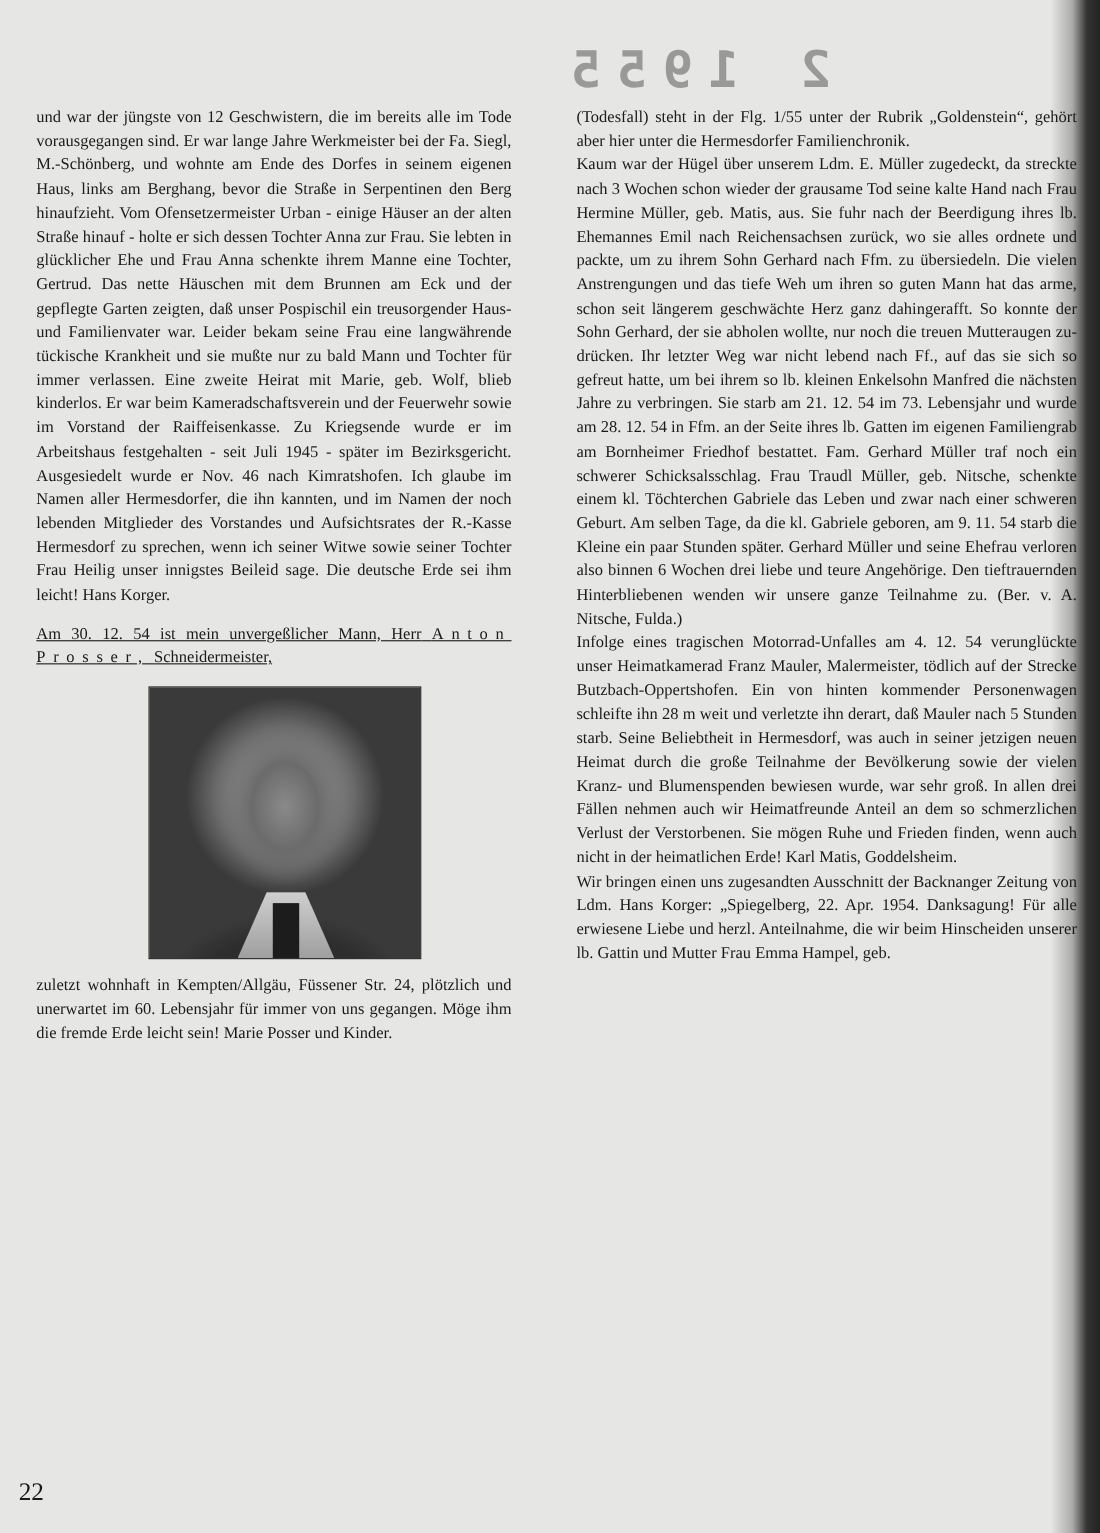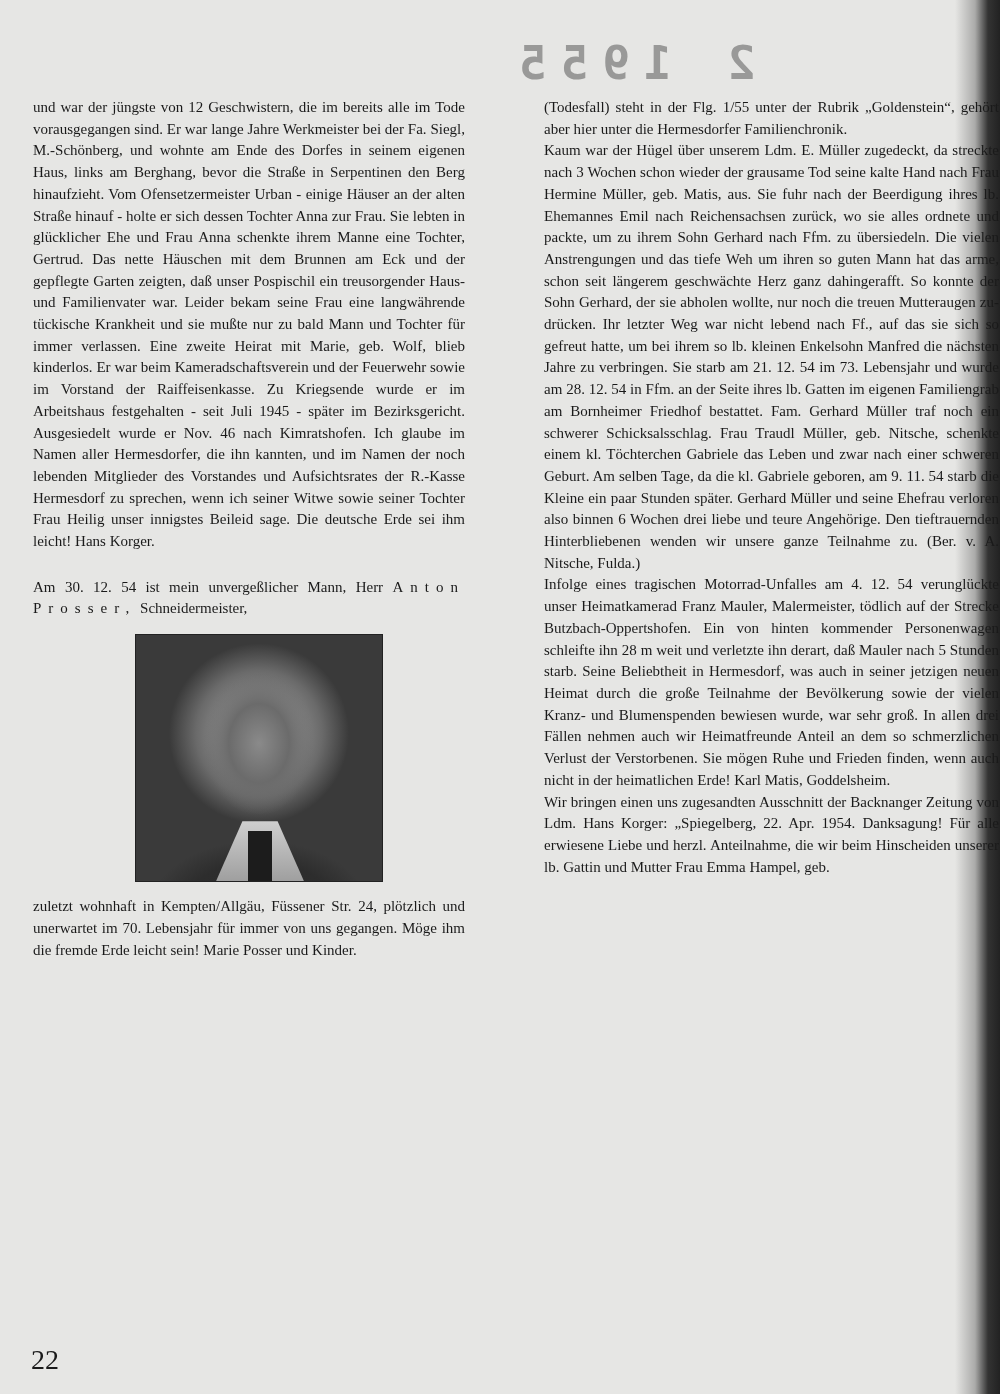--- a/index.html
+++ b/index.html
@@ -19,23 +19,23 @@
     font-size: 46px; font-family: "DejaVu Sans Mono", monospace;
     color: rgba(90,90,90,0.55); letter-spacing: 14px;
     transform: scaleX(-1); font-weight: bold;
   }
   .col {
     position: absolute; top: 97px;
     font-size: 15px; line-height: 21.7px;
     text-align: justify;
   }
   .col-left { left: 33px; width: 432px; }
-  .col-right { left: 544px; width: 455px; }
+  .col-right { left: 524px; width: 455px; }
   .para { margin: 0; text-align: justify; hyphens: manual; }
-  .para + .para.gap { margin-top: 24px; }
+  .para + .para.gap { margin-top: 14px; text-decoration: underline; }
   .spaced { letter-spacing: 7px; }
   .photo {
     display: block; width: 246px; height: 246px;
     margin: 14px 0 14px 102px;
     background:
       radial-gradient(ellipse 55px 72px at 50% 44%, #8a8a8a 0, #6b6b6b 55%, rgba(0,0,0,0) 100%),
       radial-gradient(ellipse 110px 70px at 50% 112%, #2a2a2a 0, #2d2d2d 70%, rgba(0,0,0,0) 100%),
       radial-gradient(ellipse 90px 90px at 50% 40%, #b4b4b4 0, #6a6a6a 70%, #3a3a3a 100%);
     border: 1px solid #222;
     position: relative;
@@ -43,43 +43,43 @@
   .photo .tie {
     position: absolute; left: 112px; bottom: 0; width: 24px; height: 50px;
     background: #1c1c1c;
   }
   .photo .collar {
     position: absolute; left: 80px; bottom: 0; width: 88px; height: 60px;
     background: linear-gradient(#cfcfcf, #9f9f9f);
     clip-path: polygon(0 100%, 30% 0, 70% 0, 100% 100%);
   }
   .page-number {
-    position: absolute; left: 31px; top: 1344px;
-    font-size: 28px;
+    position: absolute; left: 17px; top: 1344px;
+    font-size: 23px;
   }
 </style>
 </head>
 <body>
 
 <div class="page-bg"></div>
 
 <div class="stamp">2 1955</div>
 
 <div class="col col-left">
   <p class="para">und war der jüngste von 12 Geschwistern, die im bereits alle im Tode vorausgegangen sind. Er war lange Jahre Werkmeister bei der Fa. Siegl, M.-Schönberg, und wohnte am Ende des Dorfes in seinem eigenen Haus, links am Berghang, bevor die Straße in Serpentinen den Berg hinaufzieht. Vom Ofensetzermeister Urban - einige Häuser an der alten Straße hinauf - holte er sich dessen Tochter Anna zur Frau. Sie lebten in glücklicher Ehe und Frau Anna schenkte ihrem Manne eine Toch­ter, Gertrud. Das nette Häuschen mit dem Brunnen am Eck und der gepflegte Garten zeigten, daß unser Pospischil ein treusorgender Haus- und Familienvater war. Leider bekam seine Frau eine langwährende tückische Krank­heit und sie mußte nur zu bald Mann und Tochter für immer verlassen. Eine zweite Heirat mit Marie, geb. Wolf, blieb kinderlos. Er war beim Kameradschaftsverein und der Feuerwehr sowie im Vorstand der Raiffeisen­kasse. Zu Kriegsende wurde er im Arbeitshaus festgehalten - seit Juli 1945 - später im Be­zirksgericht. Ausgesiedelt wurde er Nov. 46 nach Kimratshofen. Ich glaube im Namen aller Hermesdorfer, die ihn kannten, und im Na­men der noch lebenden Mitglieder des Vor­standes und Aufsichtsrates der R.-Kasse Her­mesdorf zu sprechen, wenn ich seiner Witwe sowie seiner Tochter Frau Heilig unser innig­stes Beileid sage. Die deutsche Erde sei ihm leicht! Hans Korger.</p>
   <p class="para gap">
     <span>Am 30. 12. 54 ist mein unvergeßlicher Mann, Herr</span>
     <span class="spaced">Anton Prosser,</span>
     <span>Schneidermeister,</span>
   </p>
   <div class="photo" title="portrait-of-anton-prosser">
     <div class="collar"></div>
     <div class="tie"></div>
   </div>
-  <p class="para">zuletzt wohnhaft in Kempten/Allgäu, Füssener Str. 24, plötzlich und unerwartet im 70. Le­bensjahr für immer von uns gegangen. Möge ihm die fremde Erde leicht sein! Marie Posser und Kinder.</p>
+  <p class="para">zuletzt wohnhaft in Kempten/Allgäu, Füssener Str. 24, plötzlich und unerwartet im 60. Le­bensjahr für immer von uns gegangen. Möge ihm die fremde Erde leicht sein! Marie Posser und Kinder.</p>
 </div>
 
 <div class="col col-right">
   <p class="para">(Todesfall) steht in der Flg. 1/55 unter der Rubrik „Goldenstein“, gehört aber hier unter die Hermesdorfer Familienchronik.</p>
   <p class="para">Kaum war der Hügel über unserem Ldm. E. Müller zugedeckt, da streckte nach 3 Wochen schon wieder der grausame Tod seine kalte Hand nach Frau Hermine Müller, geb. Matis, aus. Sie fuhr nach der Beerdigung ihres lb. Ehemannes Emil nach Reichensachsen zurück, wo sie alles ordnete und packte, um zu ihrem Sohn Gerhard nach Ffm. zu übersiedeln. Die vielen Anstrengungen und das tiefe Weh um ihren so guten Mann hat das arme, schon seit längerem geschwächte Herz ganz dahingerafft. So konnte der Sohn Gerhard, der sie abholen wollte, nur noch die treuen Mutteraugen zu­drücken. Ihr letzter Weg war nicht lebend nach Ff., auf das sie sich so gefreut hatte, um bei ihrem so lb. kleinen Enkelsohn Man­fred die nächsten Jahre zu verbringen. Sie starb am 21. 12. 54 im 73. Lebensjahr und wurde am 28. 12. 54 in Ffm. an der Seite ihres lb. Gatten im eigenen Familiengrab am Bornheimer Friedhof bestattet. Fam. Gerhard Müller traf noch ein schwerer Schicksalsschlag. Frau Traudl Müller, geb. Nitsche, schenkte einem kl. Töchterchen Gabriele das Leben und zwar nach einer schweren Geburt. Am selben Tage, da die kl. Gabriele geboren, am 9. 11. 54 starb die Kleine ein paar Stunden später. Gerhard Müller und seine Ehefrau verloren also binnen 6 Wochen drei liebe und teure Angehörige. Den tieftrauernden Hinterbliebe­nen wenden wir unsere ganze Teilnahme zu. (Ber. v. A. Nitsche, Fulda.)</p>
   <p class="para">Infolge eines tragischen Motorrad-Unfalles am 4. 12. 54 verunglückte unser Heimatkamerad Franz Mauler, Malermeister, tödlich auf der Strecke Butzbach-Oppertshofen. Ein von hin­ten kommender Personenwagen schleifte ihn 28 m weit und verletzte ihn derart, daß Mau­ler nach 5 Stunden starb. Seine Beliebtheit in Hermesdorf, was auch in seiner jetzigen neuen Heimat durch die große Teilnahme der Be­völkerung sowie der vielen Kranz- und Blu­menspenden bewiesen wurde, war sehr groß. In allen drei Fällen nehmen auch wir Heimat­freunde Anteil an dem so schmerzlichen Ver­lust der Verstorbenen. Sie mögen Ruhe und Frieden finden, wenn auch nicht in der hei­matlichen Erde! Karl Matis, Goddelsheim.</p>
   <p class="para">Wir bringen einen uns zugesandten Ausschnitt der Backnanger Zeitung von Ldm. Hans Kor­ger: „Spiegelberg, 22. Apr. 1954. Danksagung! Für alle erwiesene Liebe und herzl. Anteil­nahme, die wir beim Hinscheiden unserer lb. Gattin und Mutter Frau Emma Hampel, geb.</p>
 </div>
 
 <div class="page-number">22</div>

